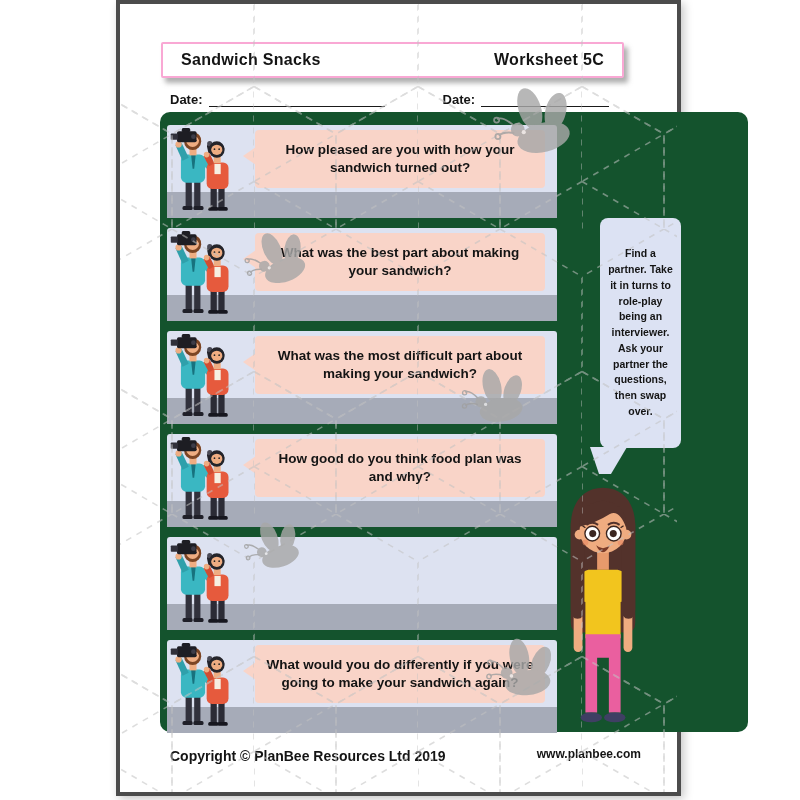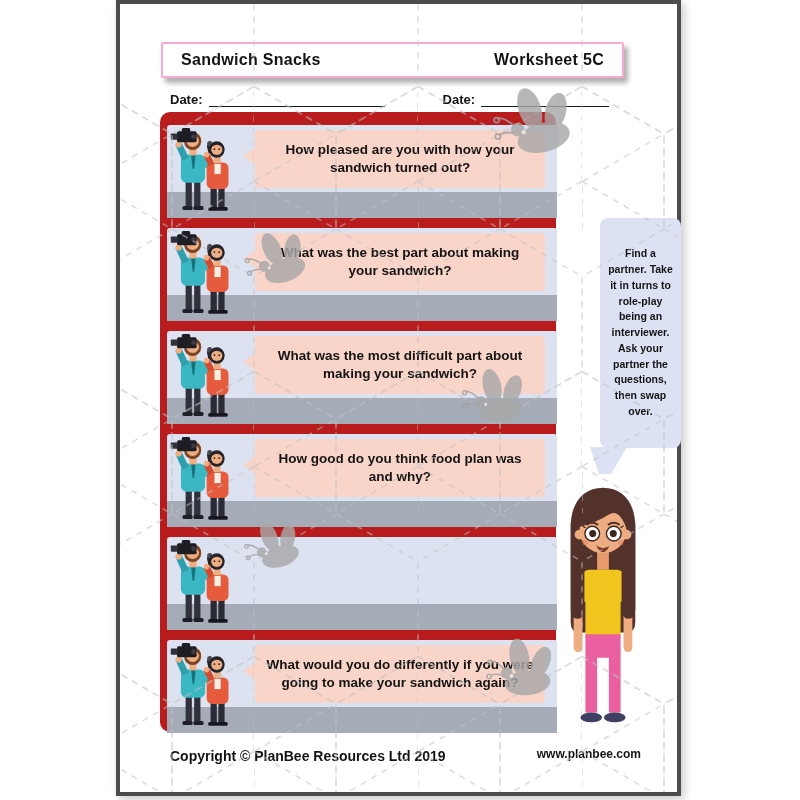--- a/index.html
+++ b/index.html
@@ -13,21 +13,21 @@
               display:flex;align-items:center;justify-content:space-between;padding:0 18px;box-sizing:border-box;z-index:2;}
   .header-box span{font-weight:700;font-size:16px;letter-spacing:.3px;}
   
   .fields{position:absolute;left:50px;top:88px;width:470px;display:flex;align-items:flex-end;
           font-weight:700;font-size:13px;z-index:2;}
   .flabel{margin-right:6px;line-height:14px;}
   .fline{border-bottom:1.6px solid #1a1a1a;height:14px;}
   .name-line{width:176px;margin-right:58px;}
   .date-line{width:128px;}
   
-  .panel{position:absolute;left:40px;top:108px;width:396px;height:620px;background:#b91c1c;border-radius:10px;}
+  .panel{position:absolute;left:40px;top:108px;width:588px;height:620px;background:#14532d;border-radius:10px;}
   .cards{position:absolute;left:7px;top:13px;display:flex;flex-direction:column;gap:10px;}
   .card{position:relative;width:390px;height:93px;background:#dde2f1;border-radius:3px;}
   .band{position:absolute;left:0;bottom:0;width:100%;height:26px;background:#a6abb8;}
   .crew{position:absolute;left:3px;bottom:4px;width:78px;height:86px;z-index:2;}
   .qbubble{position:absolute;left:88px;top:5px;right:12px;height:58px;background:#f9d4c8;border-radius:4px;
            display:flex;align-items:center;justify-content:center;padding:2px 10px;box-sizing:border-box;}
   .qtail{position:absolute;left:-12px;top:17px;width:0;height:0;
          border-top:9px solid transparent;border-bottom:9px solid transparent;border-right:13px solid #f9d4c8;}
   .qtext{margin:0;text-align:center;font-weight:700;font-size:13.5px;line-height:1.32;}
   

